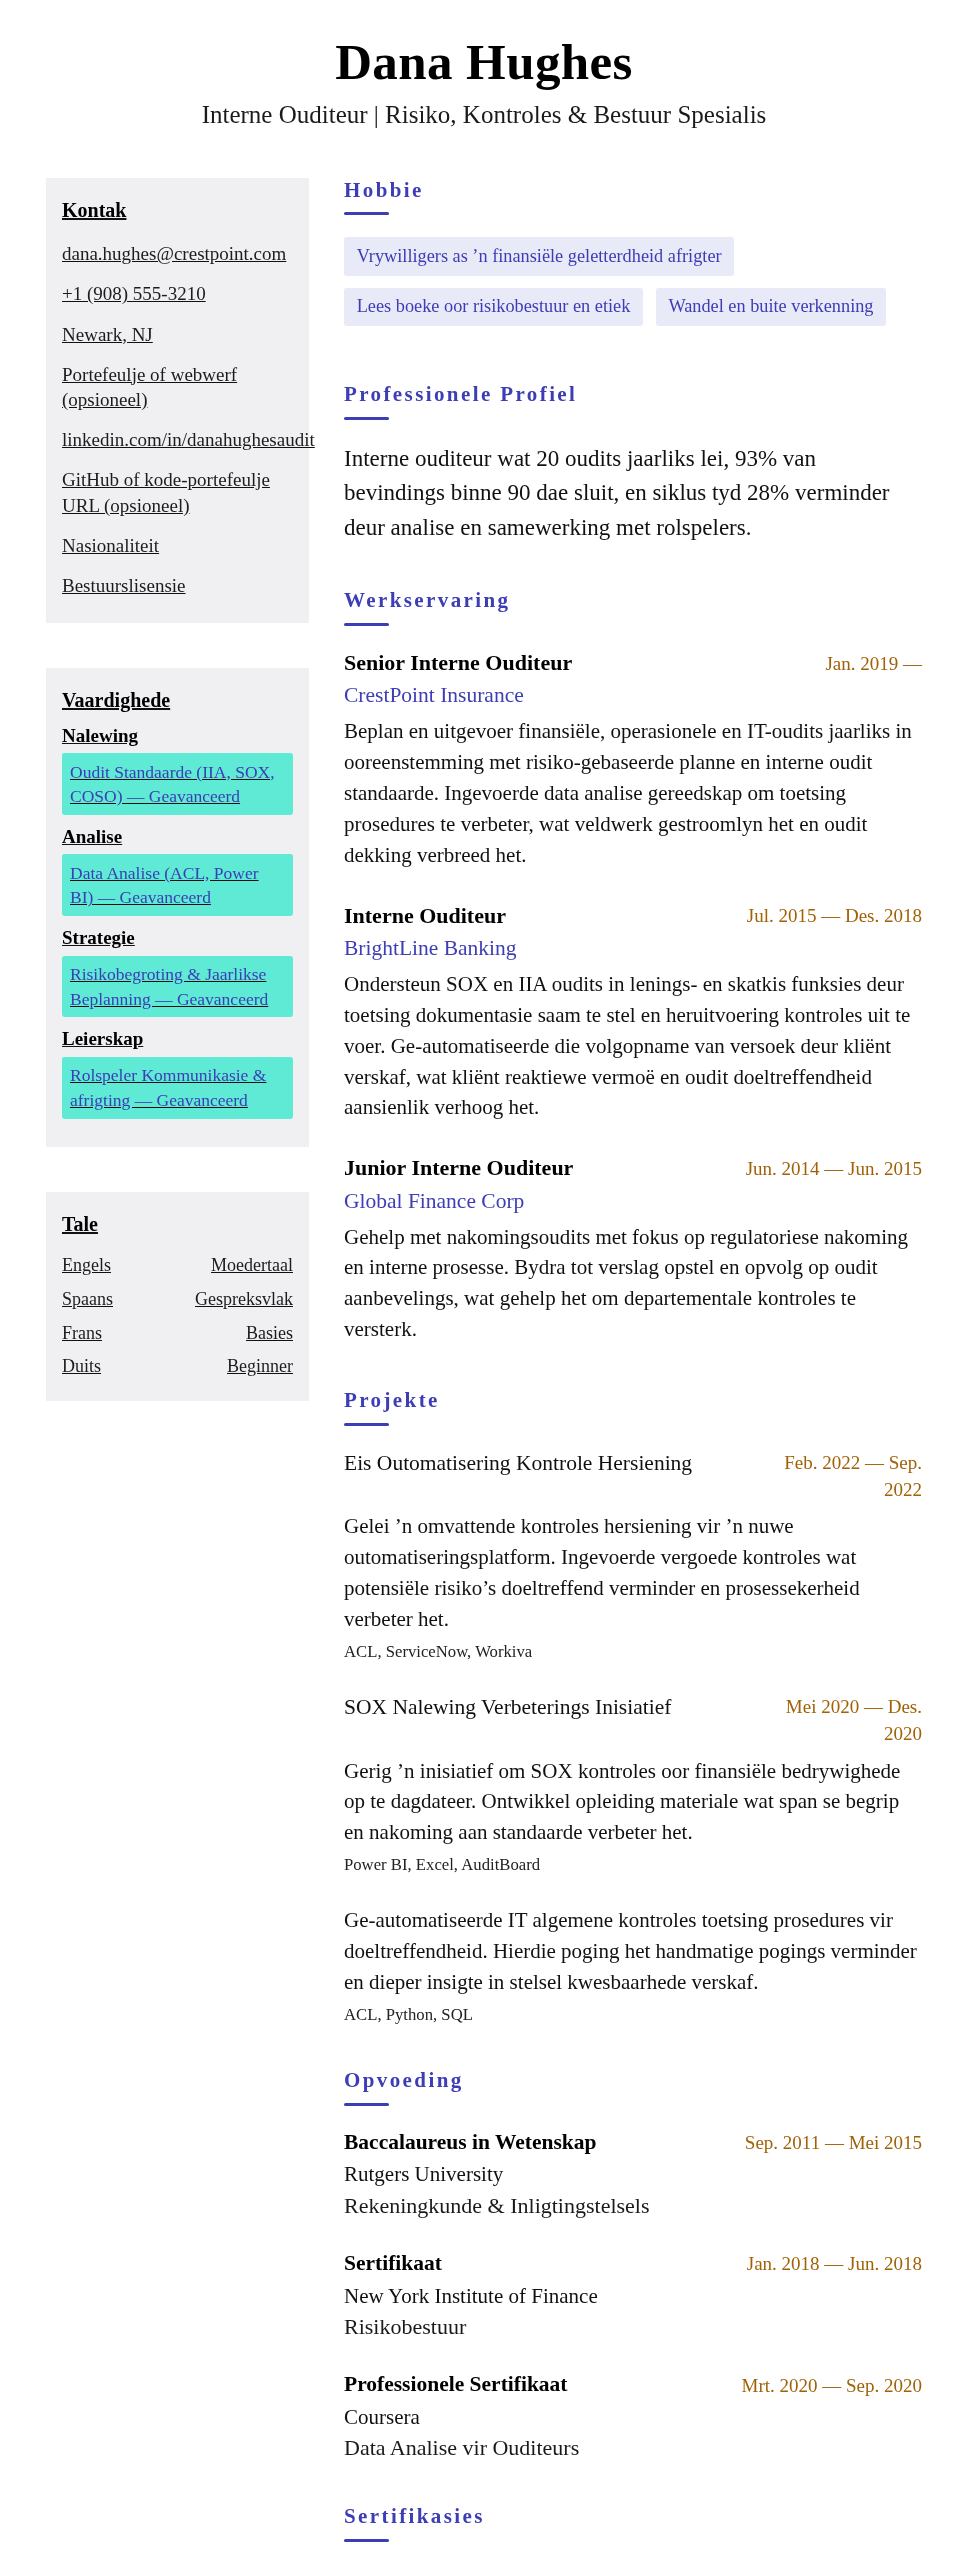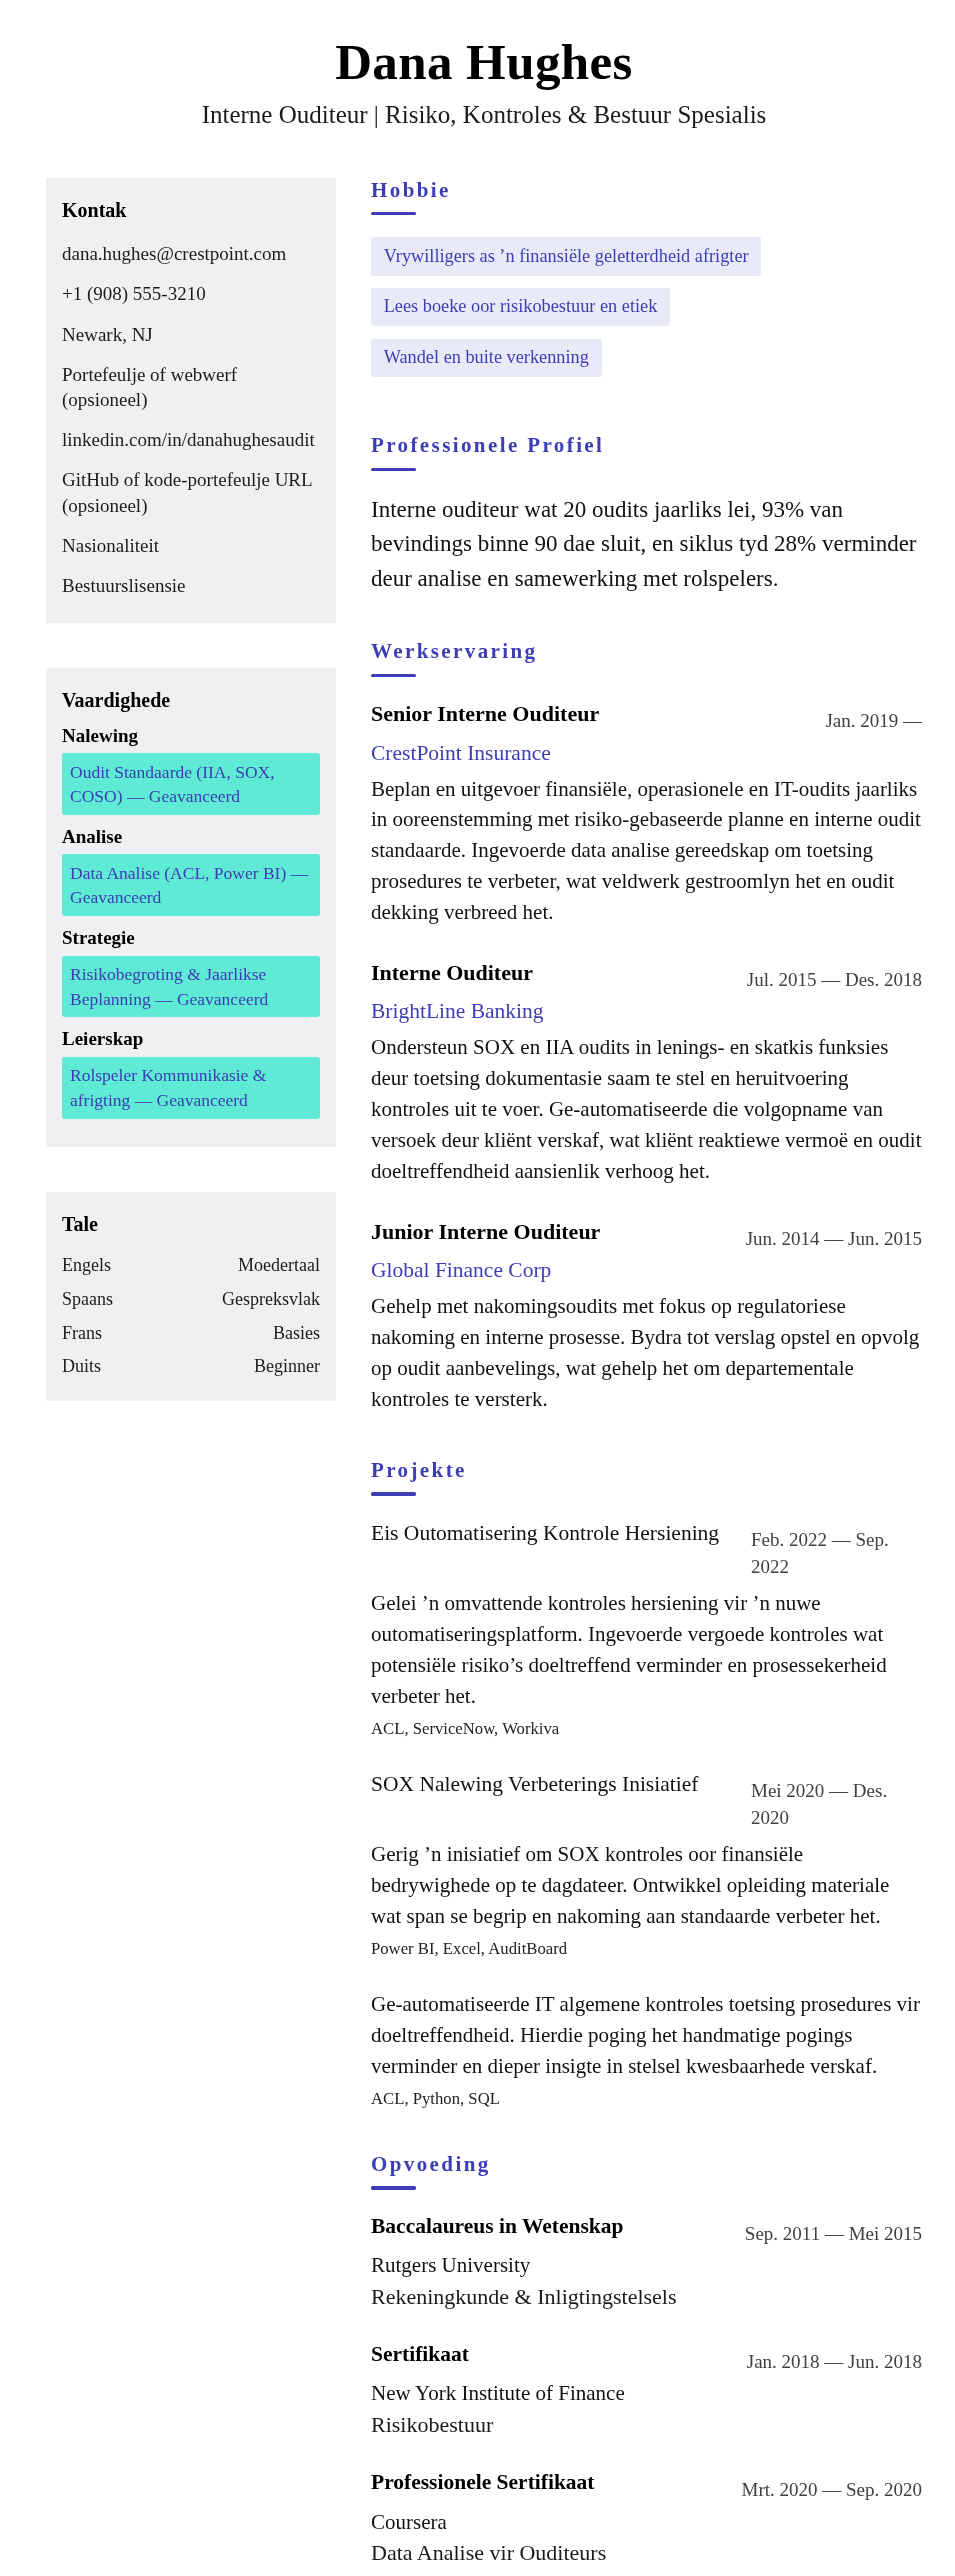--- a/index.html
+++ b/index.html
@@ -13,21 +13,21 @@
   }
   .page { padding: 33px 34px 56px 46px; }
 
   
   .header { text-align: center; margin-bottom: 49px; }
   .name { font-size: 51px; font-weight: 700; letter-spacing: 0.4px; color: #000; }
   .subtitle { font-size: 25px; margin-top: 9.6px; color: #1a1a1a; }
 
   
   .columns { display: flex; align-items: flex-start; }
-  .sidebar { width: 290px; flex-shrink: 0; margin-right: 35px; }
+  .sidebar { width: 263px; flex-shrink: 0; margin-right: 35px; text-decoration: underline; }
   .main { flex: 1; min-width: 0; }
 
   
   .side-box { background: #f0f0f3; padding: 21px 16px 17.5px; margin-bottom: 45px; }
   .side-title { font-size: 20px; font-weight: 700; margin-bottom: 12.7px; color: #000; }
   .side-item { font-size: 19px; line-height: 1.35; padding: 7.2px 0; color: #1c1c1c; }
   .skill-group { margin-bottom: 11px; }
   .skill-label { font-size: 19px; font-weight: 700; margin: 9.6px 0 6.4px; color: #000; }
   .badge {
     background: #5eead4; color: #3d3db5;
@@ -55,23 +55,23 @@
   }
 
   .profile-text { font-size: 23px; line-height: 1.5; color: #111; }
 
   
   .entry { margin-bottom: 30px; }
   .entry:last-child { margin-bottom: 0; }
   .entry-head { display: flex; justify-content: space-between; align-items: flex-start; }
   .role { font-size: 22px; font-weight: 700; color: #000; line-height: 1.35; }
   .dates {
-    font-size: 19px; color: #404040; text-align: left;
+    font-size: 19px; color: #a16207; text-align: right;
     max-width: 187px; flex-shrink: 0; margin-left: 19px;
-    padding-top: 2.4px; line-height: 1.4; margin-top: 7px;
+    padding-top: 2.4px; line-height: 1.4;
   }
   .company { color: #3d3db5; font-size: 21.5px; margin-top: 5.6px; }
   .desc { font-size: 21px; line-height: 1.47; margin-top: 8px; color: #111; }
 
   .proj-name { font-size: 21.5px; font-weight: 400; color: #111; line-height: 1.4; max-width: 350px; }
   .proj-dates { max-width: 171px; }
   .tech { font-size: 16.7px; color: #222; margin-top: 7.2px; }
 
   .degree { font-size: 21.5px; font-weight: 700; color: #000; line-height: 1.35; }
   .school { font-size: 21px; margin-top: 5.6px; color: #111; }

